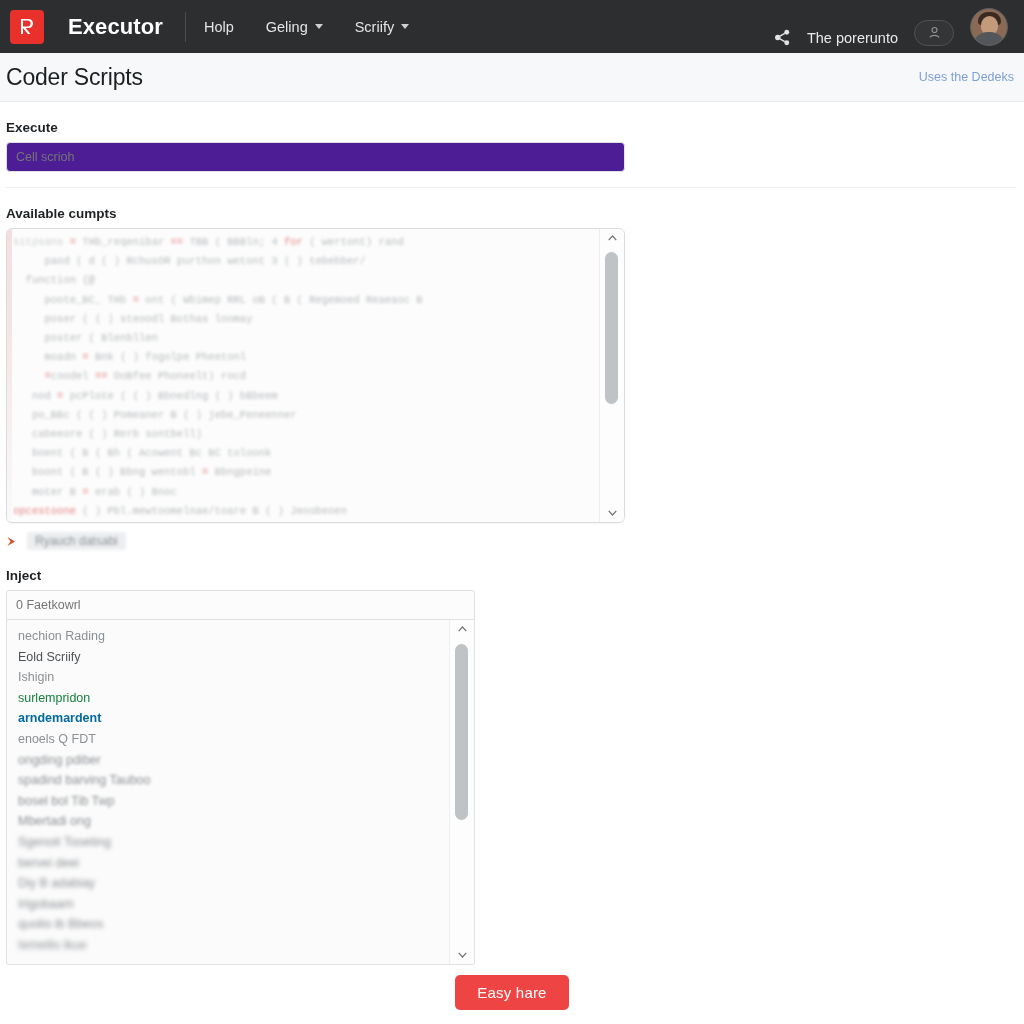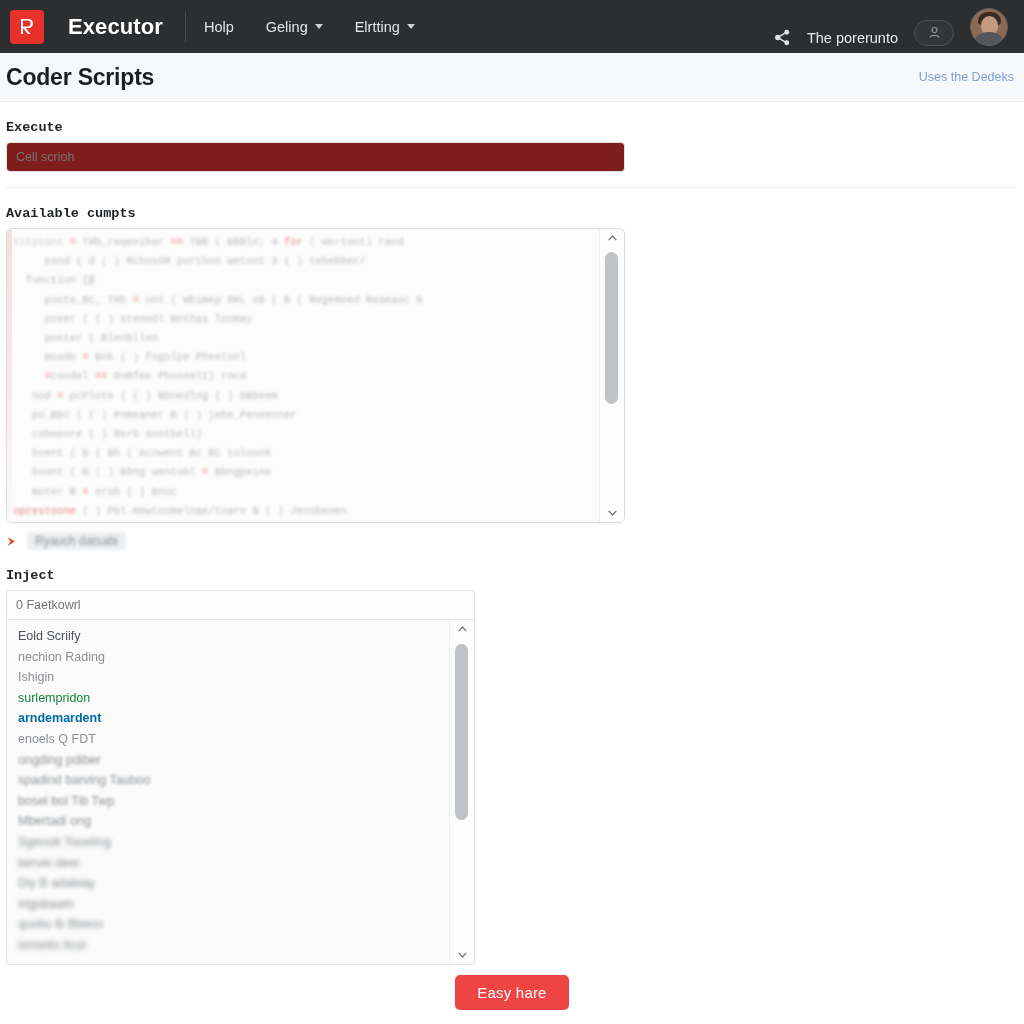--- a/index.html
+++ b/index.html
@@ -117,50 +117,49 @@
   .page-header {
     background: #f7f8f9;
     height: 49px;
     display: flex;
     align-items: center;
     padding: 0 10px 0 6px;
     border-bottom: 1px solid #e7e9ea;
   }
   .page-title {
     font-size: 23px;
-    font-weight: 700;
+    font-weight: 400;
     color: #1c1f22;
     letter-spacing: -.2px;
   }
   .header-link {
     margin-left: auto;
     font-size: 12.5px;
     color: #7e9fd6;
     white-space: nowrap;
     cursor: pointer;
   }
 
   
   .main { padding: 0 0 0 6px; position: relative; }
 
   .section-label {
     font-size: 13.5px;
     font-weight: 700;
     color: #1f2225;
     margin: 18px 0 7px 0;
-    font-family: Liberation Mono, monospace;
   }
   .section-label.light { font-weight: 700; }
 
   .text-input {
     width: 619px;
     height: 30px;
     border: 1px solid #dfe2e5;
     border-radius: 4px;
-    background: #7f1d1d;
+    background: #4c1d95;
     font-size: 12.5px;
     color: #adb2b8;
     padding: 0 9px;
     font-family: "Liberation Sans", sans-serif;
     outline: none;
   }
 
   .divider {
     width: 1010px;
     height: 1px;
@@ -319,21 +318,21 @@
 
   <div class="nav-links">
     <div class="nav-link">
       <span>Holp</span>
     </div>
     <div class="nav-link">
       <span>Geling</span>
       <i class="caret"></i>
     </div>
     <div class="nav-link">
-      <span>Elrtting</span>
+      <span>Scriify</span>
       <i class="caret"></i>
     </div>
   </div>
 
   <div class="nav-right">
     <span>
       <svg class="share-icon" width="17" height="17" viewBox="0 0 18 18" aria-hidden="true">
         <circle cx="13.5" cy="3.5" r="2.6" fill="#e2e3e4"></circle>
         <circle cx="13.5" cy="14.5" r="2.6" fill="#e2e3e4"></circle>
         <circle cx="4" cy="9" r="2.9" fill="#e2e3e4"></circle>
@@ -417,22 +416,22 @@
     <span class="blur-badge">Ryauch datsabi</span>
   </div>
 
   
   <div class="section-label">Inject</div>
 
   <input class="inject-input" type="text" placeholder="0 Faetkowrl" style="">
 
   <div class="inject-panel">
     <div class="inject-list" id="inject-list">
+        <div class="inject-item" style="filter: blur(0.3px); color: rgb(140, 144, 148);">nechion Rading</div>
         <div class="inject-item">Eold Scriify</div>
-        <div class="inject-item" style="filter: blur(0.3px); color: rgb(140, 144, 148);">nechion Rading</div>
         <div class="inject-item" style="filter: blur(0.5px); color: rgb(140, 144, 148);">Ishigin</div>
         <div class="inject-item" style="filter: blur(0.5px); color: #15803d;">surlempridon</div>
         <div class="inject-item" style="filter: blur(0.6px); color: #0369a1; font-weight: bold;">arndemardent</div>
         <div class="inject-item" style="filter: blur(0.7px); color: rgb(140, 144, 148);">enoels Q FDT</div>
         <div class="inject-item" style="filter: blur(1.5px); color: rgb(140, 144, 148);">ongding pdiber</div>
         <div class="inject-item" style="filter: blur(1.6px); color: rgb(140, 144, 148);">spadind barving Tauboo</div>
         <div class="inject-item" style="filter: blur(1.7px); color: rgb(140, 144, 148);">bosel bol Tib Twp</div>
         <div class="inject-item" style="filter: blur(1.8px); color: rgb(140, 144, 148);">Mbertadi ong</div>
         <div class="inject-item" style="filter: blur(1.9px); color: rgb(140, 144, 148);">Sgenoit Tooeting</div>
         <div class="inject-item" style="filter: blur(2px); color: rgb(140, 144, 148);">bervei deei</div>

